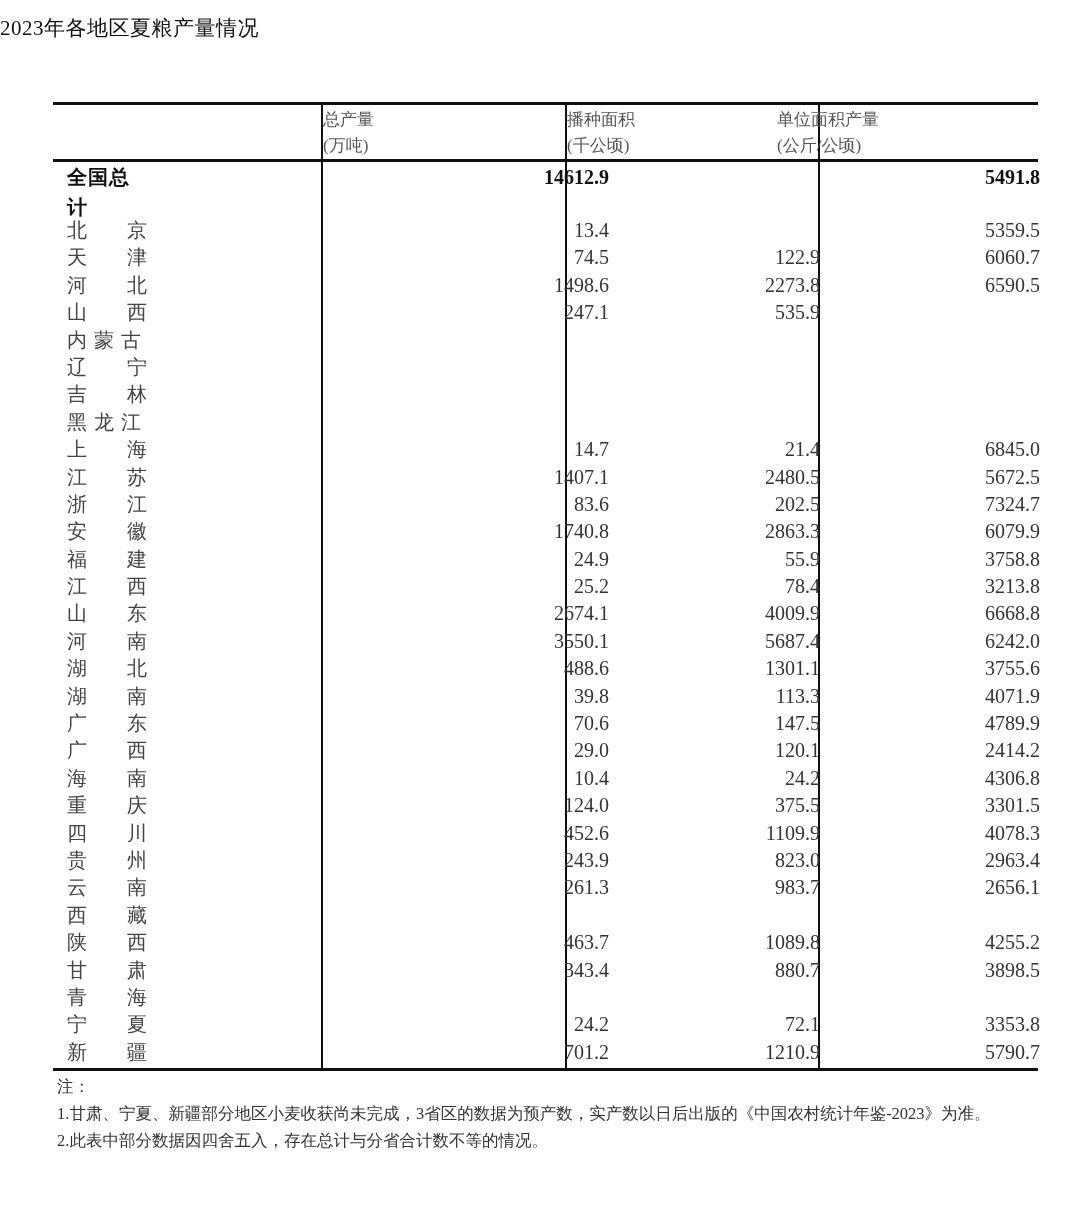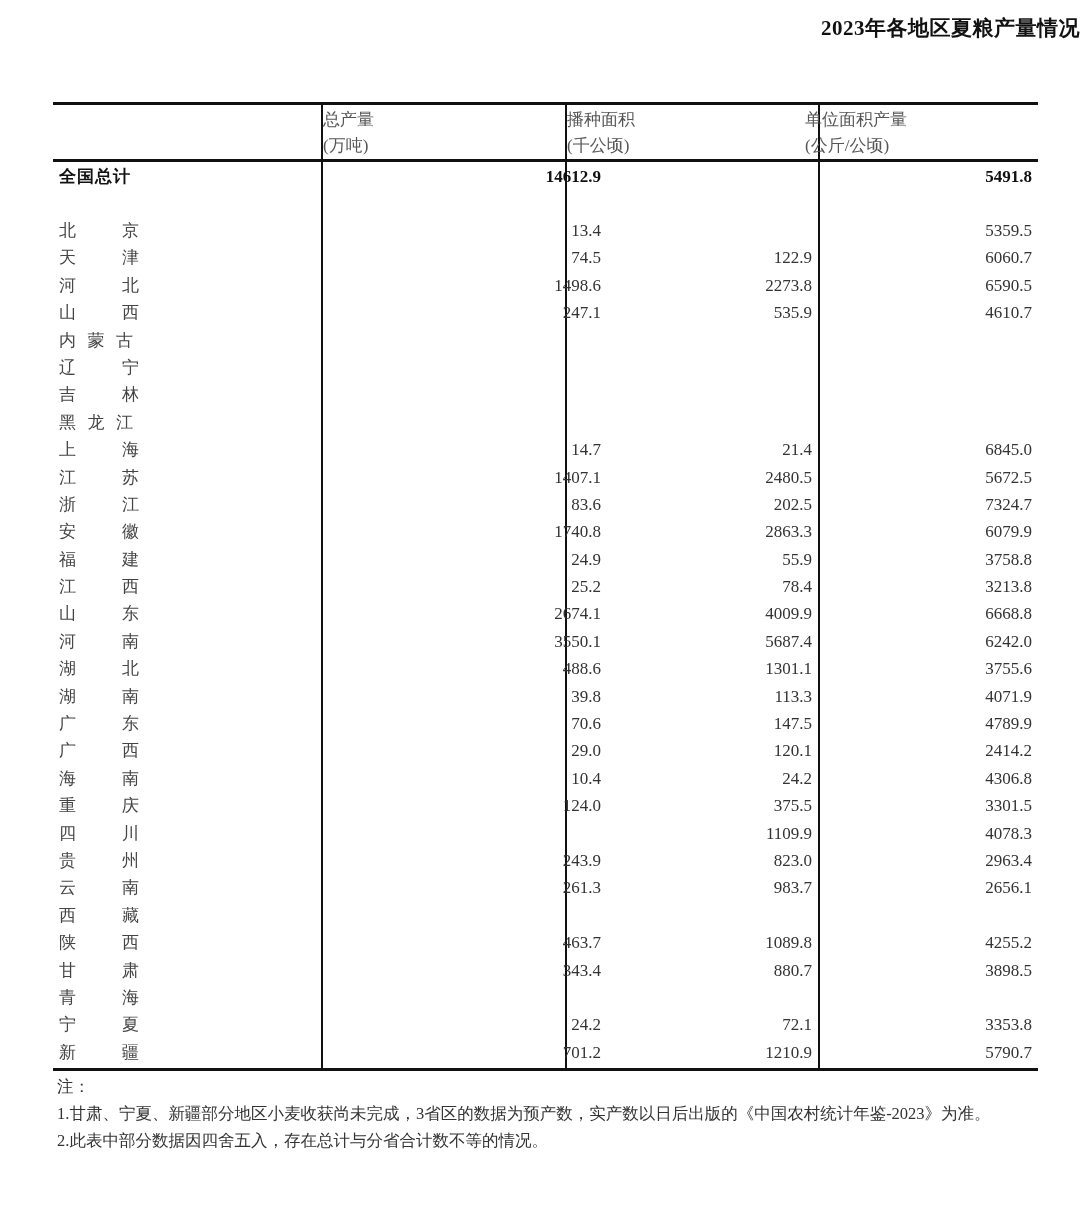--- a/index.html
+++ b/index.html
@@ -1,27 +1,27 @@
 <!DOCTYPE html>
 <html><head>
 <meta charset="utf-8">
 <style>
   html, body { margin:0; padding:0; background:#ffffff; }
   body { width:1080px; height:1207px; position:relative; overflow:hidden;
          font-family:"Liberation Serif","DejaVu Serif",serif; color:#222; }
-  .title { position:absolute; top:14px; left:0; width:1080px; text-align:right;
-           font-size:21px; font-weight:bold; color:#111; letter-spacing:0.5px; }
+  .title { position:absolute; top:14px; left:0; width:1080px; text-align:left;
+           font-size:21px; font-weight:normal; color:#111; letter-spacing:0.5px; }
   .tbl { position:absolute; left:53px; top:102px; width:985px; }
   .rule-top { position:absolute; left:0; top:0; width:985px; height:3px; background:#111; }
   .rule-head { position:absolute; left:0; top:57px; width:985px; height:3px; background:#111; }
   .rule-bottom { position:absolute; left:0; top:966px; width:985px; height:3px; background:#111; }
   .vline { position:absolute; top:2px; height:966px; width:2px; background:#111; }
   .hcell { position:absolute; top:5px; height:52px; text-align:left; font-size:17px; color:#555; line-height:26px; }
   .rows { position:absolute; left:0; top:60px; width:985px; }
-  .row { position:relative; height:27.4px; font-size:17px; line-height:27.4px; }
+  .row { position:relative; height:27.4px; font-size:20px; line-height:27.4px;margin-left:8px; }
   .row .name { position:absolute; left:6px; width:80px; color:#444; display:flex; justify-content:space-between; }
   .row .name.three { width:74px; }
   .row .v { position:absolute; text-align:right; color:#333; }
   .row .v1 { left:269px; width:236px;padding-left:43px; }
   .row .v2 { left:513px; width:246px; }
   .row .v3 { left:766px; width:213px; }
   .row.total { font-weight:bold; height:30px; line-height:30px; }
   .row.total .name { color:#111; justify-content:flex-start; letter-spacing:1px; }
   .row.total .v { color:#111; }
   .spacer { height:25px; }
@@ -41,21 +41,21 @@
   <div class="vline" style="left:765px"></div>
 
   <div class="hcell" style="left:270px;width:242px">
     <div>总产量</div>
     <div>(万吨)</div>
   </div>
   <div class="hcell" style="left:514px;width:287px">
     <div>播种面积</div>
     <div>(千公顷)</div>
   </div>
-  <div class="hcell" style="left:752px;width:218px">
+  <div class="hcell" style="left:724px;width:218px">
     <div>单位面积产量</div>
     <div>(公斤/公顷)</div>
   </div>
 
   <div class="rows" id="rows">
     <div class="row total">
       <span class="name">全国总计</span>
       <span class="v v1">14612.9</span>
       <span class="v v3">5491.8</span>
     </div>
@@ -86,21 +86,20 @@
         <span class="v v2">2273.8</span>
         <span class="v v3">6590.5</span>
       </div>
       <div class="row">
         <span class="name">
           <span>山</span>
           <span>西</span>
         </span>
         <span class="v v1">247.1</span>
         <span class="v v2">535.9</span>
-        <span class="v v3">4610.7</span>
       </div>
       <div class="row">
         <span class="name three">
           <span>内</span>
           <span>蒙</span>
           <span>古</span>
         </span>
         <span class="v v1"></span>
         <span class="v v2"></span>
         <span class="v v3"></span>
@@ -257,20 +256,21 @@
         </span>
         <span class="v v1">124.0</span>
         <span class="v v2">375.5</span>
         <span class="v v3">3301.5</span>
       </div>
       <div class="row">
         <span class="name">
           <span>四</span>
           <span>川</span>
         </span>
+        <span class="v v1">452.6</span>
         <span class="v v2">1109.9</span>
         <span class="v v3">4078.3</span>
       </div>
       <div class="row">
         <span class="name">
           <span>贵</span>
           <span>州</span>
         </span>
         <span class="v v1">243.9</span>
         <span class="v v2">823.0</span>

